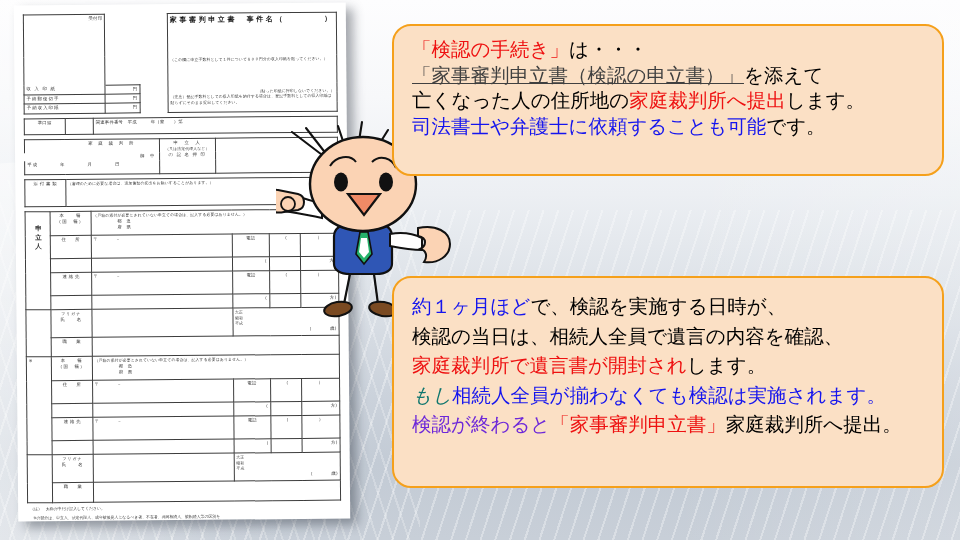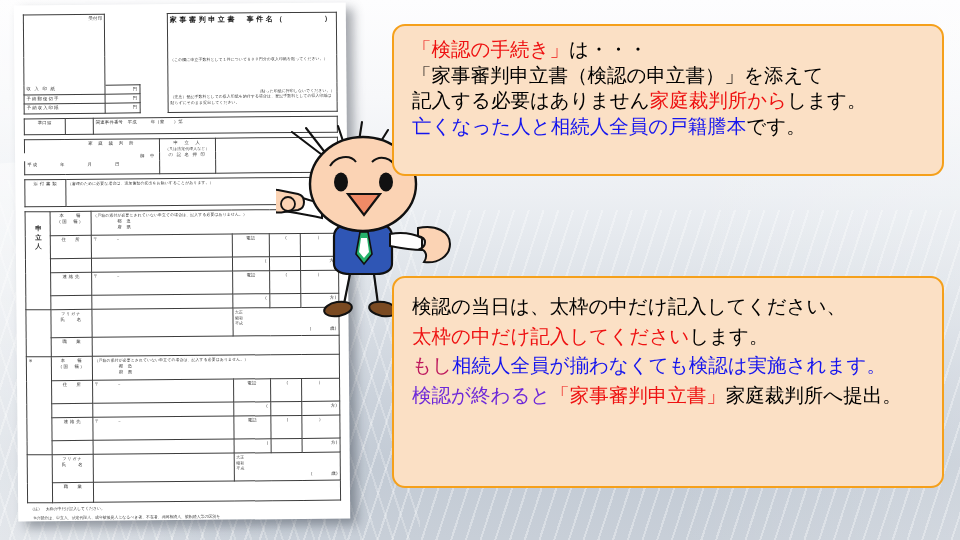--- a/index.html
+++ b/index.html
@@ -103,21 +103,21 @@
   }
 
   
   .mascot{position:absolute;left:276px;top:118px;width:176px;height:210px;}
 
   
   .callout{
     position:absolute;
     background:#fbe0c5;
     border:2.2px solid #f5a01b;
-    border-radius:13px;
+    border-radius:19px;
     box-sizing:border-box;
   }
   #callout-1{left:392px;top:24px;width:552px;height:152px;}
   #callout-2{left:392px;top:276px;width:552px;height:212px;}
   .lines{
     padding:11px 0 0 18px;
     font-size:19.5px;
     line-height:25.6px;
     white-space:nowrap;
     font-family:"DejaVu Sans","Liberation Sans",sans-serif;
@@ -469,28 +469,29 @@
       <ellipse cx="65" cy="64" rx="7" ry="9.5" fill="#111"></ellipse>
       <ellipse cx="110" cy="64" rx="7" ry="9.5" fill="#111"></ellipse>
 
       <path d="M72 76 L104 76 L88 97 Z" fill="#f08a66" stroke="#111" stroke-width="2.2"></path>
     </svg>
   </div>
 
   <div class="callout" id="callout-1">
     <div class="lines">
         <span class="ln"><span style="color: rgb(238, 17, 17);">「検認の手続き」</span><span style="color: rgb(0, 0, 0);">は・・・</span></span>
-        <span class="ln"><span style="color: #000000;">「家事審判申立書（検認の申立書）」</span><span style="color: rgb(0, 0, 0);">を添えて</span></span>
-        <span class="ln"><span style="color: rgb(0, 0, 0);">記入する必要はありません</span><span style="color: rgb(238, 17, 17);">家庭裁判所から</span><span style="color: rgb(0, 0, 0);">します。</span></span>
-        <span class="ln"><span style="color: rgb(21, 21, 238);">亡くなった人と相続人全員の戸籍謄本</span><span style="color: rgb(0, 0, 0);">です。</span></span>
+        <span class="ln"><span style="color: #404040; text-decoration: underline;">「家事審判申立書（検認の申立書）」</span><span style="color: rgb(0, 0, 0);">を添えて</span></span>
+        <span class="ln"><span style="color: rgb(0, 0, 0);">亡くなった人の住所地の</span><span style="color: rgb(238, 17, 17);">家庭裁判所へ提出</span><span style="color: rgb(0, 0, 0);">します。</span></span>
+        <span class="ln"><span style="color: rgb(21, 21, 238);">司法書士や弁護士に依頼することも可能</span><span style="color: rgb(0, 0, 0);">です。</span></span>
       </div>
   </div>
 
   <div class="callout" id="callout-2">
     <div class="lines">
-        <span class="ln"><span style="color: rgb(0, 0, 0);">検認の当日は、太枠の中だけ記入してください、</span></span>
-        <span class="ln"><span style="color: rgb(238, 17, 17);">太枠の中だけ記入してください</span><span style="color: rgb(0, 0, 0);">します。</span></span>
-        <span class="ln"><span style="color: #be185d;">もし</span><span style="color: rgb(21, 21, 238);">相続人全員が揃わなくても検認は実施されます。</span></span>
+        <span class="ln"><span style="color: rgb(21, 21, 238);">約１ヶ月ほど</span><span style="color: rgb(0, 0, 0);">で、検認を実施する日時が、</span></span>
+        <span class="ln"><span style="color: rgb(0, 0, 0);">検認の当日は、相続人全員で遺言の内容を確認、</span></span>
+        <span class="ln"><span style="color: rgb(238, 17, 17);">家庭裁判所で遺言書が開封され</span><span style="color: rgb(0, 0, 0);">します。</span></span>
+        <span class="ln"><span style="color: #0f766e; font-style: italic;">もし</span><span style="color: rgb(21, 21, 238);">相続人全員が揃わなくても検認は実施されます。</span></span>
         <span class="ln"><span style="color: #6d28d9;">検認が終わると</span><span style="color: rgb(238, 17, 17);">「家事審判申立書」</span><span style="color: rgb(0, 0, 0);">家庭裁判所へ提出。</span></span>
       </div>
   </div>
 
 </div>
 
 </body></html>

